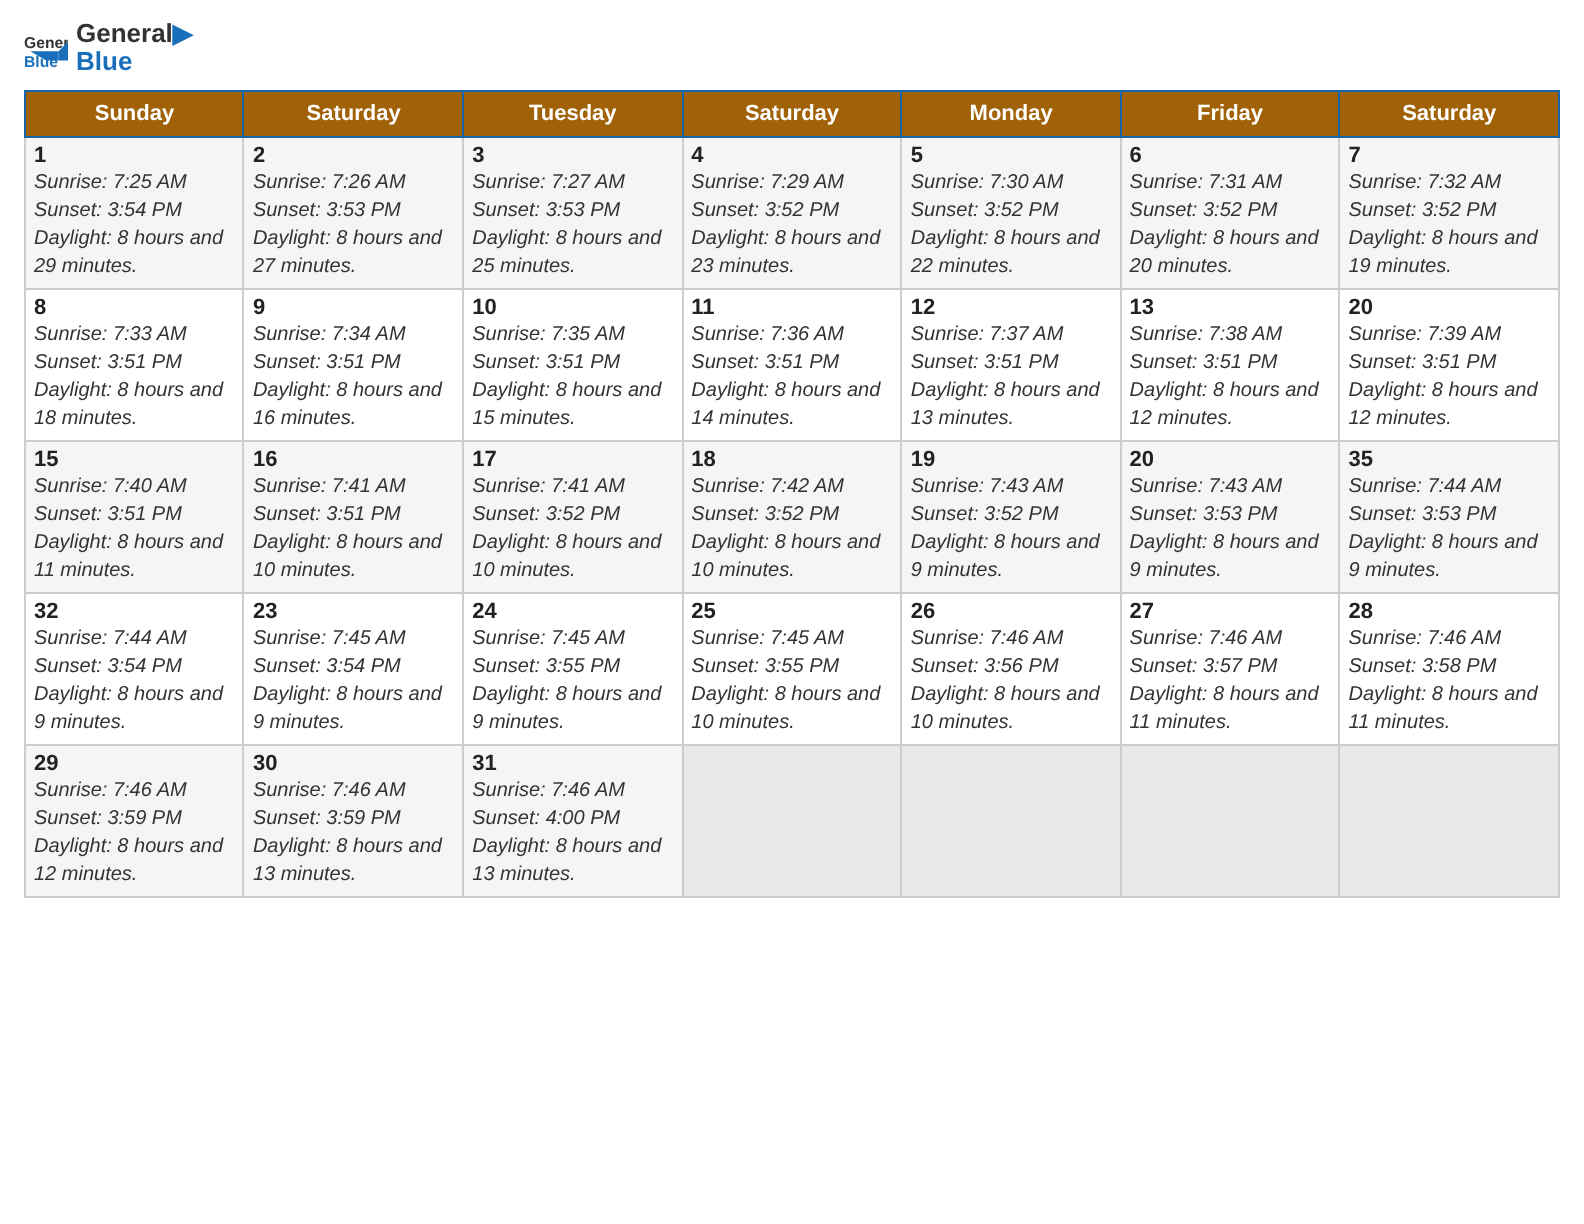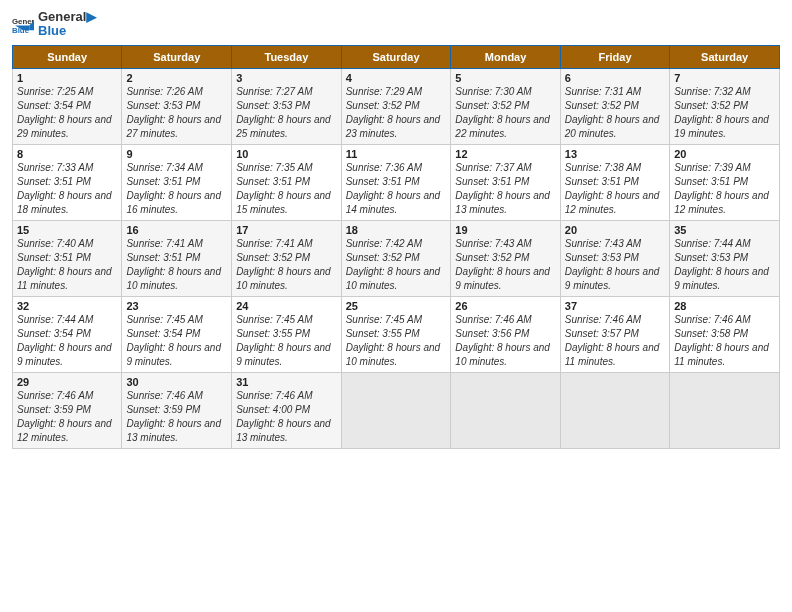--- a/index.html
+++ b/index.html
@@ -355,21 +355,21 @@
           <td>
             <span class="day-num">26</span>
         <div class="day-info">
           Sunrise: 7:46 AM<br>
           Sunset: 3:56 PM<br>
           Daylight: 8 hours and
 10 minutes.
         </div>
           </td>
           <td>
-            <span class="day-num">37</span>
+            <span class="day-num">27</span>
         <div class="day-info">
           Sunrise: 7:46 AM<br>
           Sunset: 3:57 PM<br>
           Daylight: 8 hours and
 11 minutes.
         </div>
           </td>
           <td>
             <span class="day-num">28</span>
         <div class="day-info">

